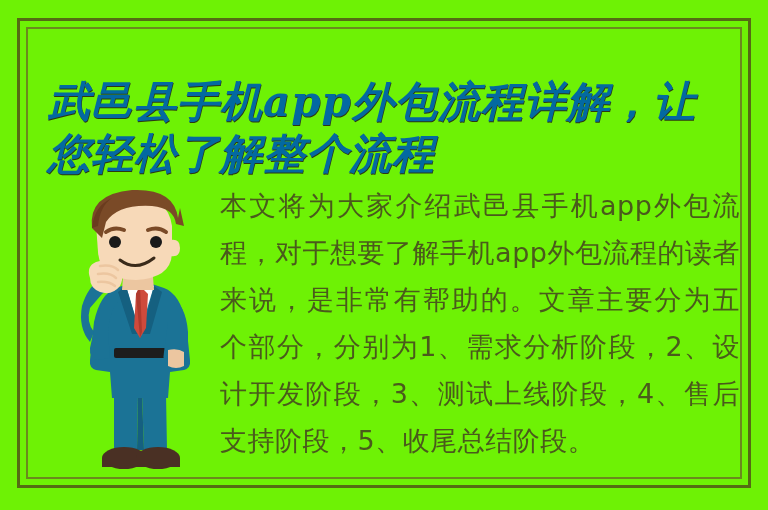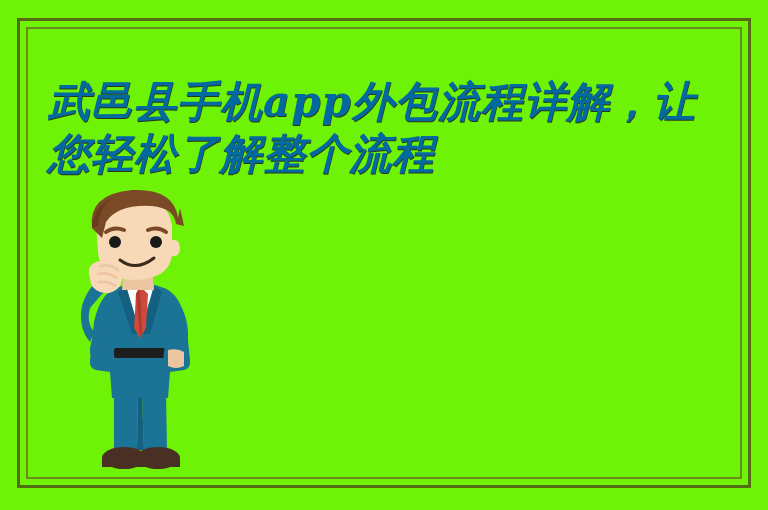--- a/index.html
+++ b/index.html
@@ -146,14 +146,15 @@
 
       <path d="M64 78 Q80 90 98 76" stroke="#3a2a1a" stroke-width="3" fill="none" stroke-linecap="round"></path>
 
       <path d="M34 96 Q30 84 40 80 Q52 76 60 84 Q70 92 64 104 Q56 114 44 110 Q34 106 34 96 Z" fill="#f7d9b8"></path>
       <path d="M44 84 Q56 82 62 88" stroke="#ecc6a0" stroke-width="2.5" fill="none" stroke-linecap="round"></path>
       <path d="M42 92 Q54 90 60 96" stroke="#ecc6a0" stroke-width="2.5" fill="none" stroke-linecap="round"></path>
       <path d="M42 100 Q53 99 59 104" stroke="#ecc6a0" stroke-width="2.5" fill="none" stroke-linecap="round"></path>
     </svg>
   </div>
 
+  <div class="body-text">本文将为大家介绍武邑县手机app外包流程，对于想要了解手机app外包流程的读者来说，是非常有帮助的。文章主要分为五个部分，分别为1、需求分析阶段，2、设计开发阶段，3、测试上线阶段，4、售后支持阶段，5、收尾总结阶段。</div>
 
 </div>
 
 </body></html>

